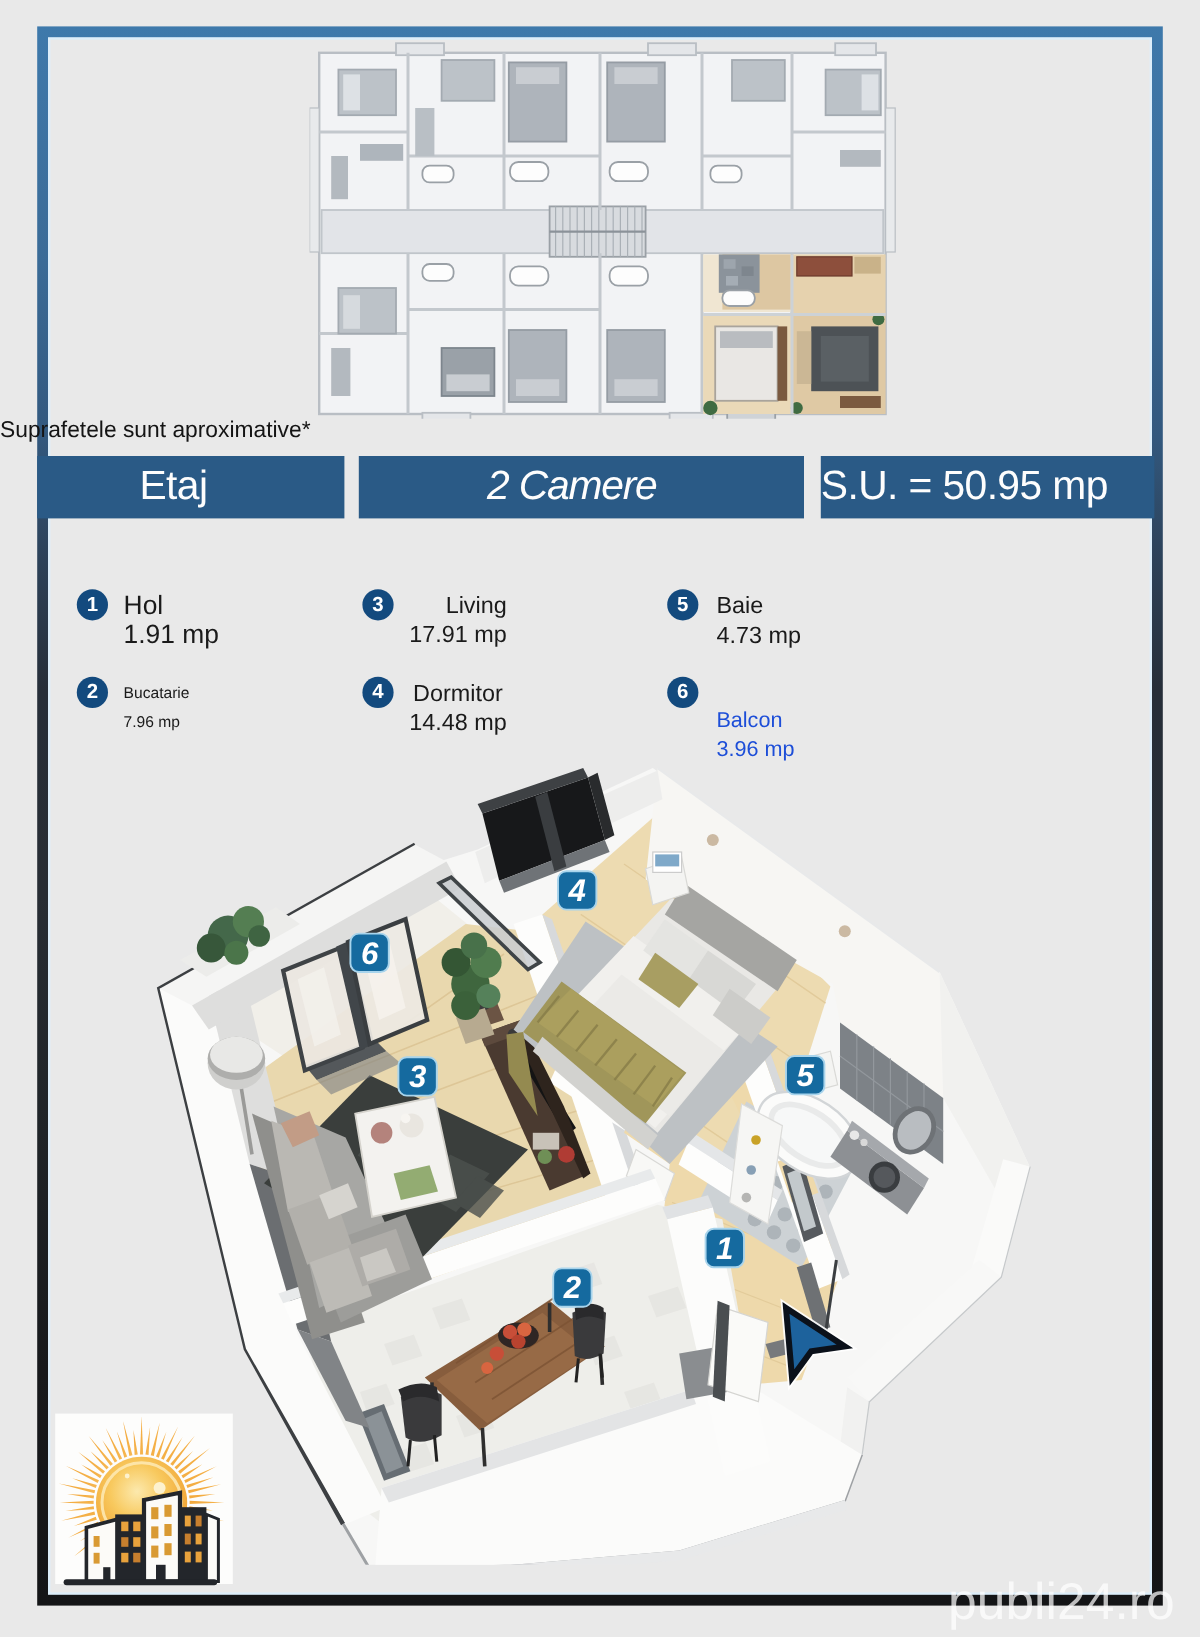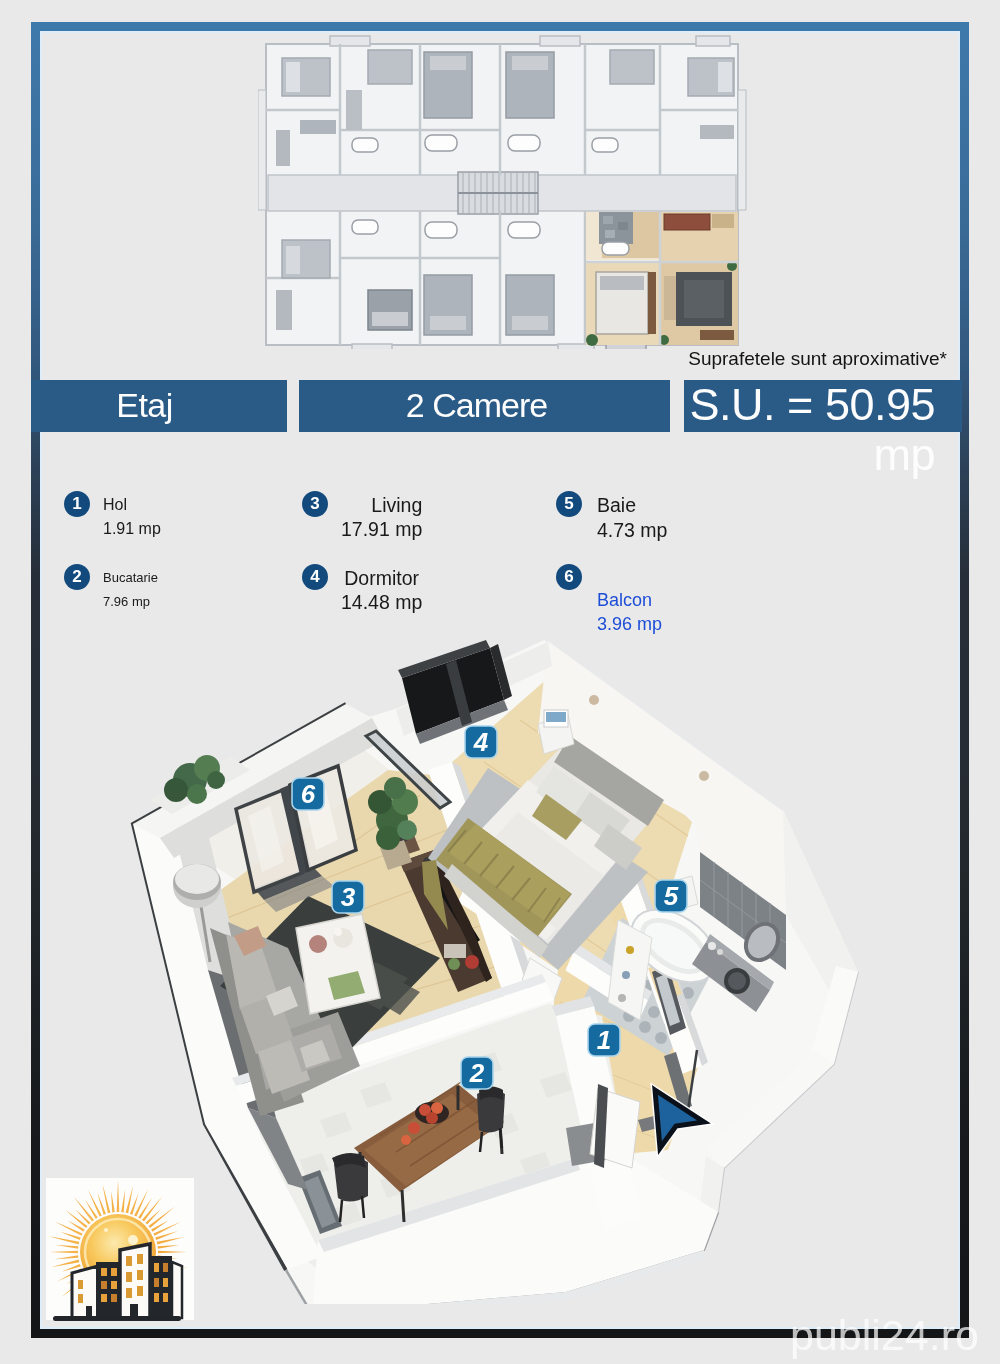--- a/index.html
+++ b/index.html
@@ -152,36 +152,36 @@
 
     <g stroke="#cdd2d6" stroke-width="2.5" fill="none">
       <line x1="660" y1="212" x2="660" y2="345"></line>
       <line x1="586" y1="262" x2="660" y2="262"></line>
       <line x1="660" y1="262" x2="738" y2="262"></line>
     </g>
   </g>
 </g>
 </svg>
 
-<div class="abs" style="left:0;top:348px;width:947px;text-align:right;font-size:19px;color:#141414;z-index:3;">Suprafetele sunt aproximative*</div>
+<div class="abs" style="left:0;top:348px;width:947px;font-size:19px;color:#141414;z-index:3;">Suprafetele sunt aproximative*</div>
 
 <div class="abs" style="left:31px;top:380px;width:256px;height:52px;background:#2a5a86;z-index:4;
   color:#fdfdfd;font-size:34px;text-align:center;line-height:50px;letter-spacing:-0.5px;padding-right:29px;box-sizing:border-box;">Etaj</div>
 
 <div class="abs" style="left:299px;top:380px;width:371px;height:52px;background:#2a5a86;z-index:4;
-  color:#fdfdfd;font-size:34px;text-align:center;line-height:50px;letter-spacing:-1px;padding-right:16px;box-sizing:border-box;">2 Camere</div>
+  color:#fdfdfd;font-size:34px;text-align:center;line-height:50px;letter-spacing:-1px;padding-right:16px;box-sizing:border-box;font-style:italic;">2 Camere</div>
 
 <div class="abs" style="left:684px;top:380px;width:278px;height:52px;background:#2a5a86;z-index:4;
-  color:#fdfdfd;font-size:45px;text-align:right;line-height:50px;letter-spacing:-0.5px;padding-right:27px;box-sizing:border-box;">S.U. = 50.95 mp</div>
+  color:#fdfdfd;font-size:34px;text-align:left;line-height:50px;letter-spacing:-0.5px;padding-right:27px;box-sizing:border-box;">S.U. = 50.95 mp</div>
 
 <div class="abs" id="legend" style="left:0;top:0;width:1000px;height:0;z-index:3;">
 
   <div class="abs" style="left:64px;top:491px;width:26px;height:26px;border-radius:50%;background:#134a7e;
     color:#fff;font-size:17px;font-weight:bold;text-align:center;line-height:26px;">1</div>
-  <div class="abs" style="left:103px;top:493px;font-size:16px;color:#1a1a1a;line-height:24px;">Hol<br>1.91 mp</div>
+  <div class="abs" style="left:103px;top:493px;font-size:22px;color:#1a1a1a;line-height:24px;">Hol<br>1.91 mp</div>
 
   <div class="abs" style="left:64px;top:564px;width:26px;height:26px;border-radius:50%;background:#134a7e;
     color:#fff;font-size:17px;font-weight:bold;text-align:center;line-height:26px;">2</div>
   <div class="abs" style="left:103px;top:566px;font-size:13px;color:#1a1a1a;line-height:24px;">Bucatarie<br>7.96 mp</div>
 
   <div class="abs" style="left:302px;top:491px;width:26px;height:26px;border-radius:50%;background:#134a7e;
     color:#fff;font-size:17px;font-weight:bold;text-align:center;line-height:26px;">3</div>
   <div class="abs" style="left:341px;top:493px;font-size:19.5px;color:#1a1a1a;line-height:24px;text-align:right;">Living<br>17.91 mp</div>
 
   <div class="abs" style="left:302px;top:564px;width:26px;height:26px;border-radius:50%;background:#134a7e;

